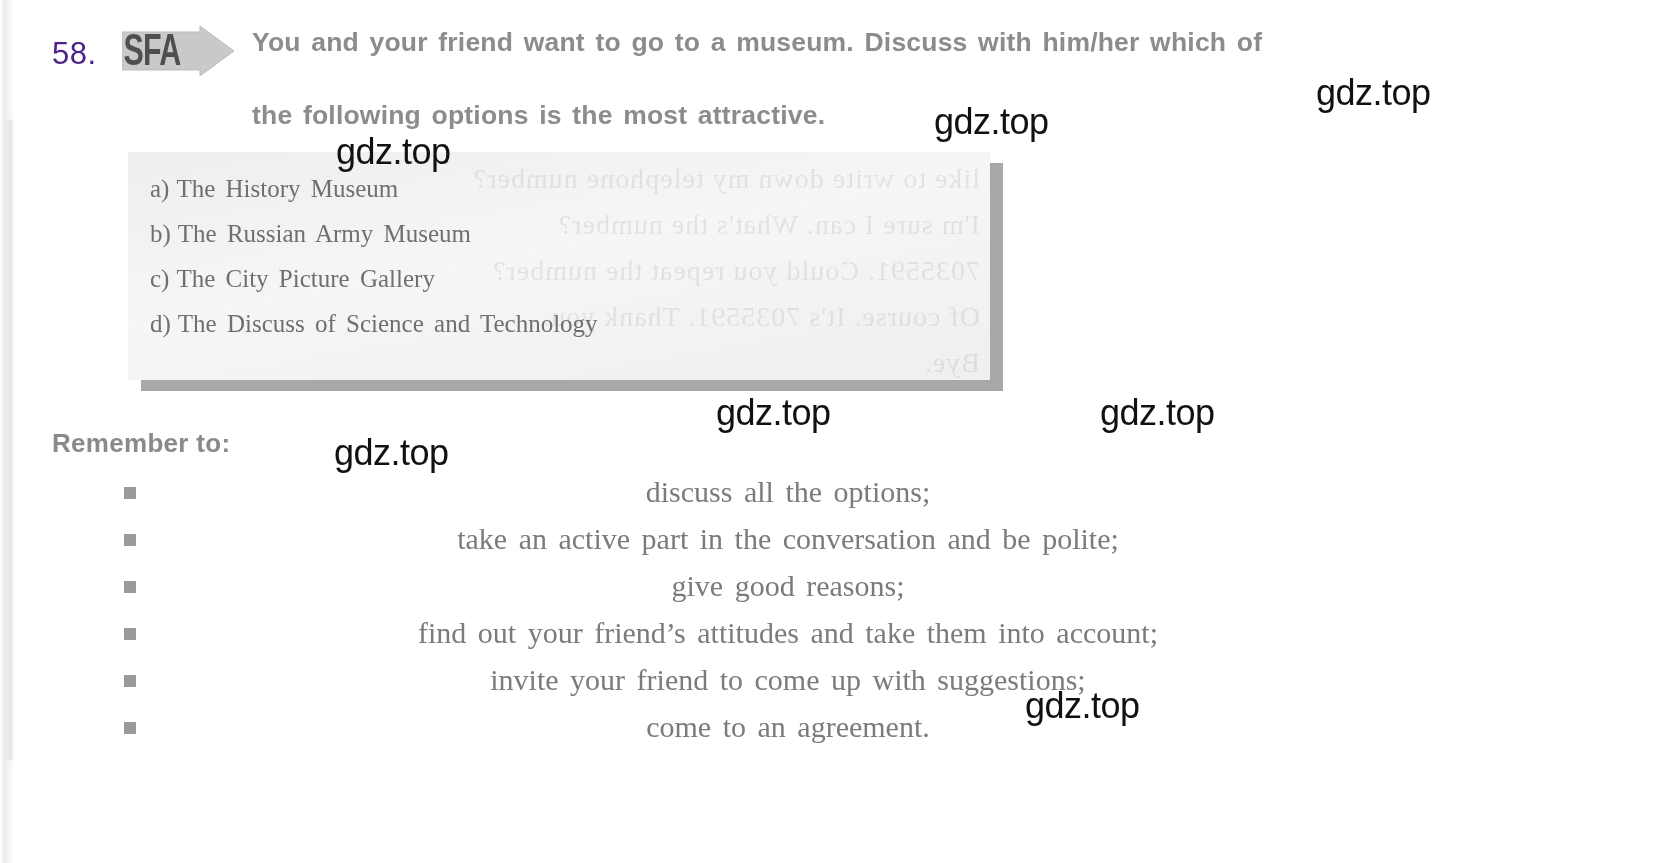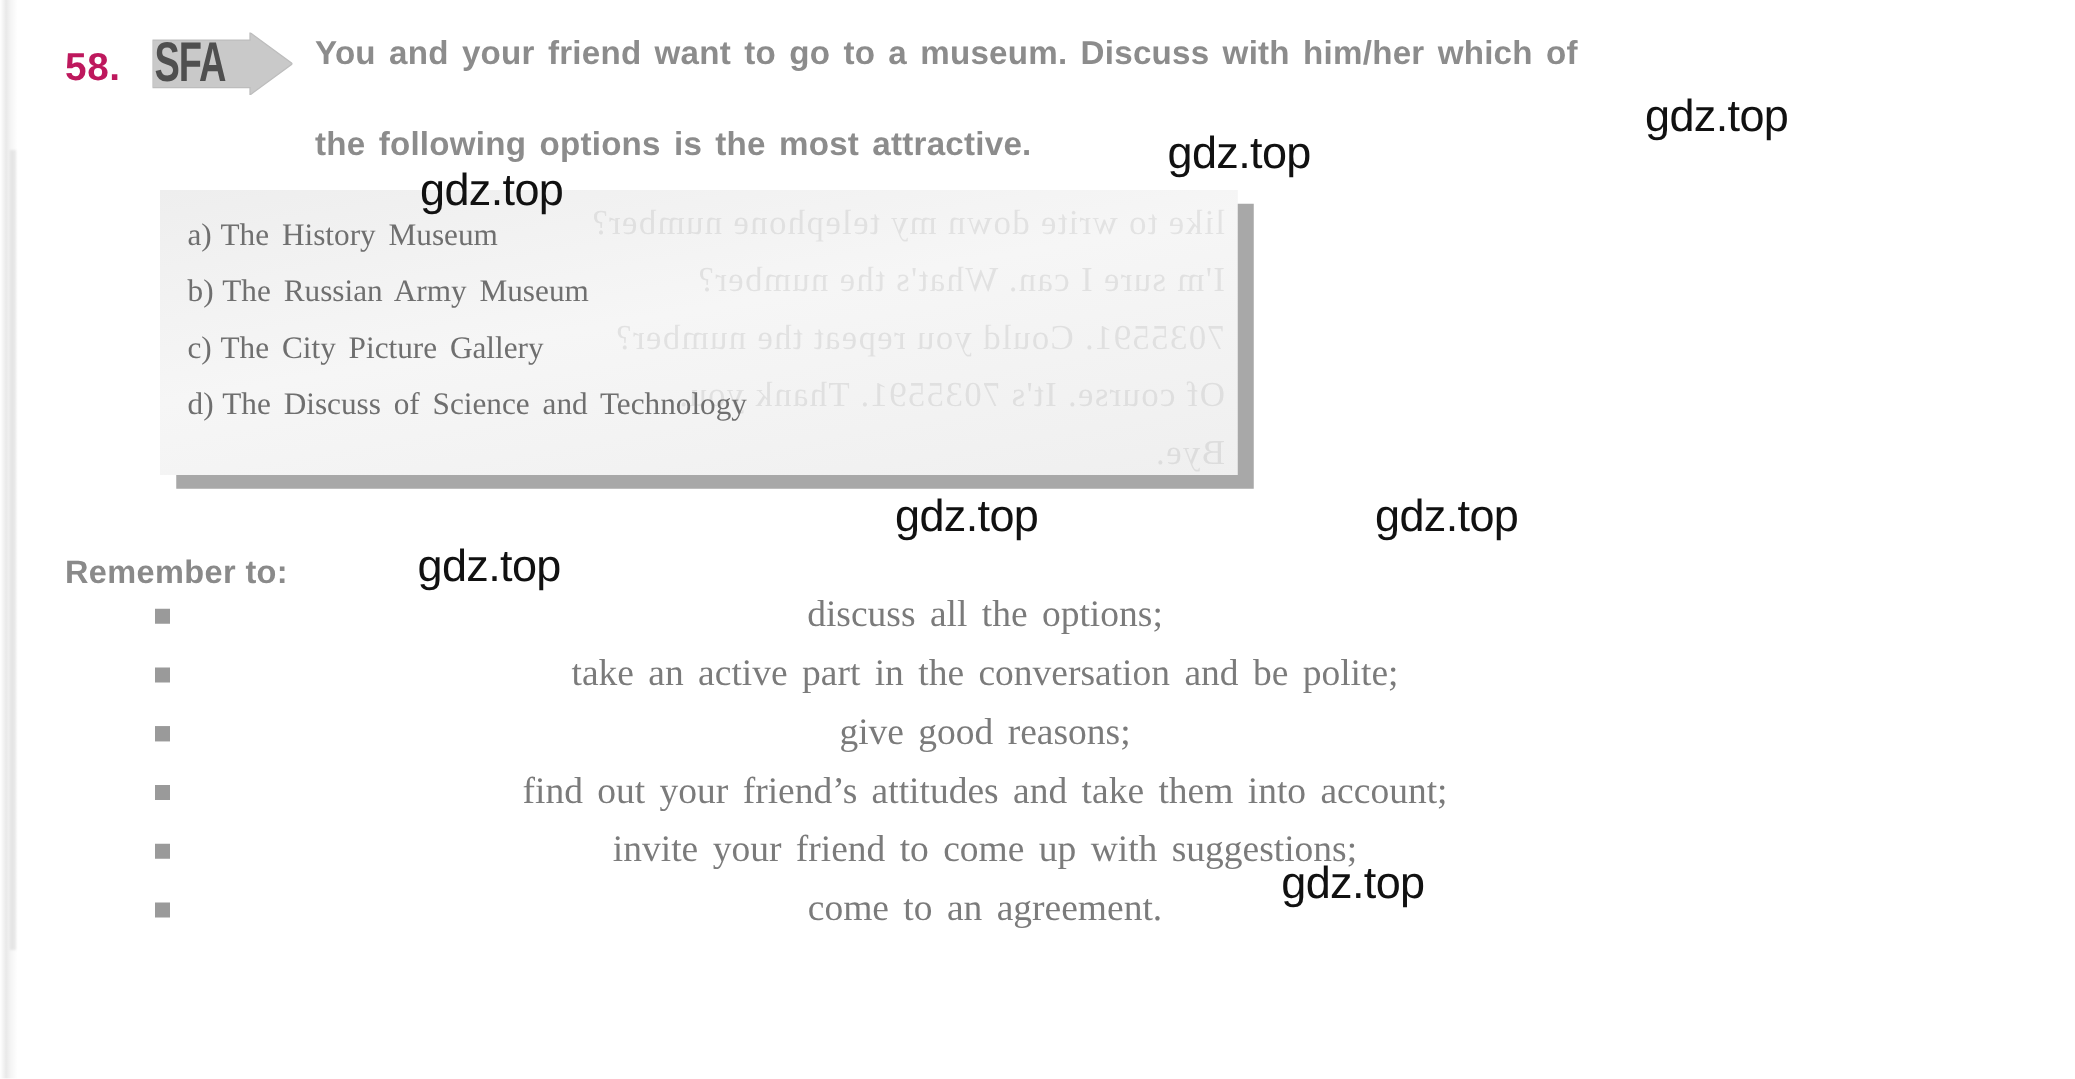--- a/index.html
+++ b/index.html
@@ -39,23 +39,23 @@
     background: rgba(0,0,0,0.07);
     filter: blur(1px);
   }
 
   
   .task-no {
     position: absolute;
     left: 52px;
     top: 36px;
     font-family: "Liberation Sans", sans-serif;
-    font-weight: bold;
+    font-weight: normal;
     font-size: 31px;
-    color: #be185d;
+    color: #4c1d95;
     letter-spacing: .5px;
   }
 
   .sfa-badge {
     position: absolute;
     left: 122px;
     top: 26px;
     width: 112px;
     height: 50px;
   }
@@ -136,21 +136,20 @@
   
   .remember-title {
     position: absolute;
     left: 52px;
     top: 428px;
     font-family: "Liberation Sans", sans-serif;
     font-weight: bold;
     font-size: 26px;
     color: #8a8a8a;
     letter-spacing: .3px;
-    margin-top: 14px;
   }
   .remember-list {
     position: absolute;
     left: 122px;
     top: 468px;
     list-style: none;
     margin: 0;
     padding: 0;
     width: 1300px;
   }

